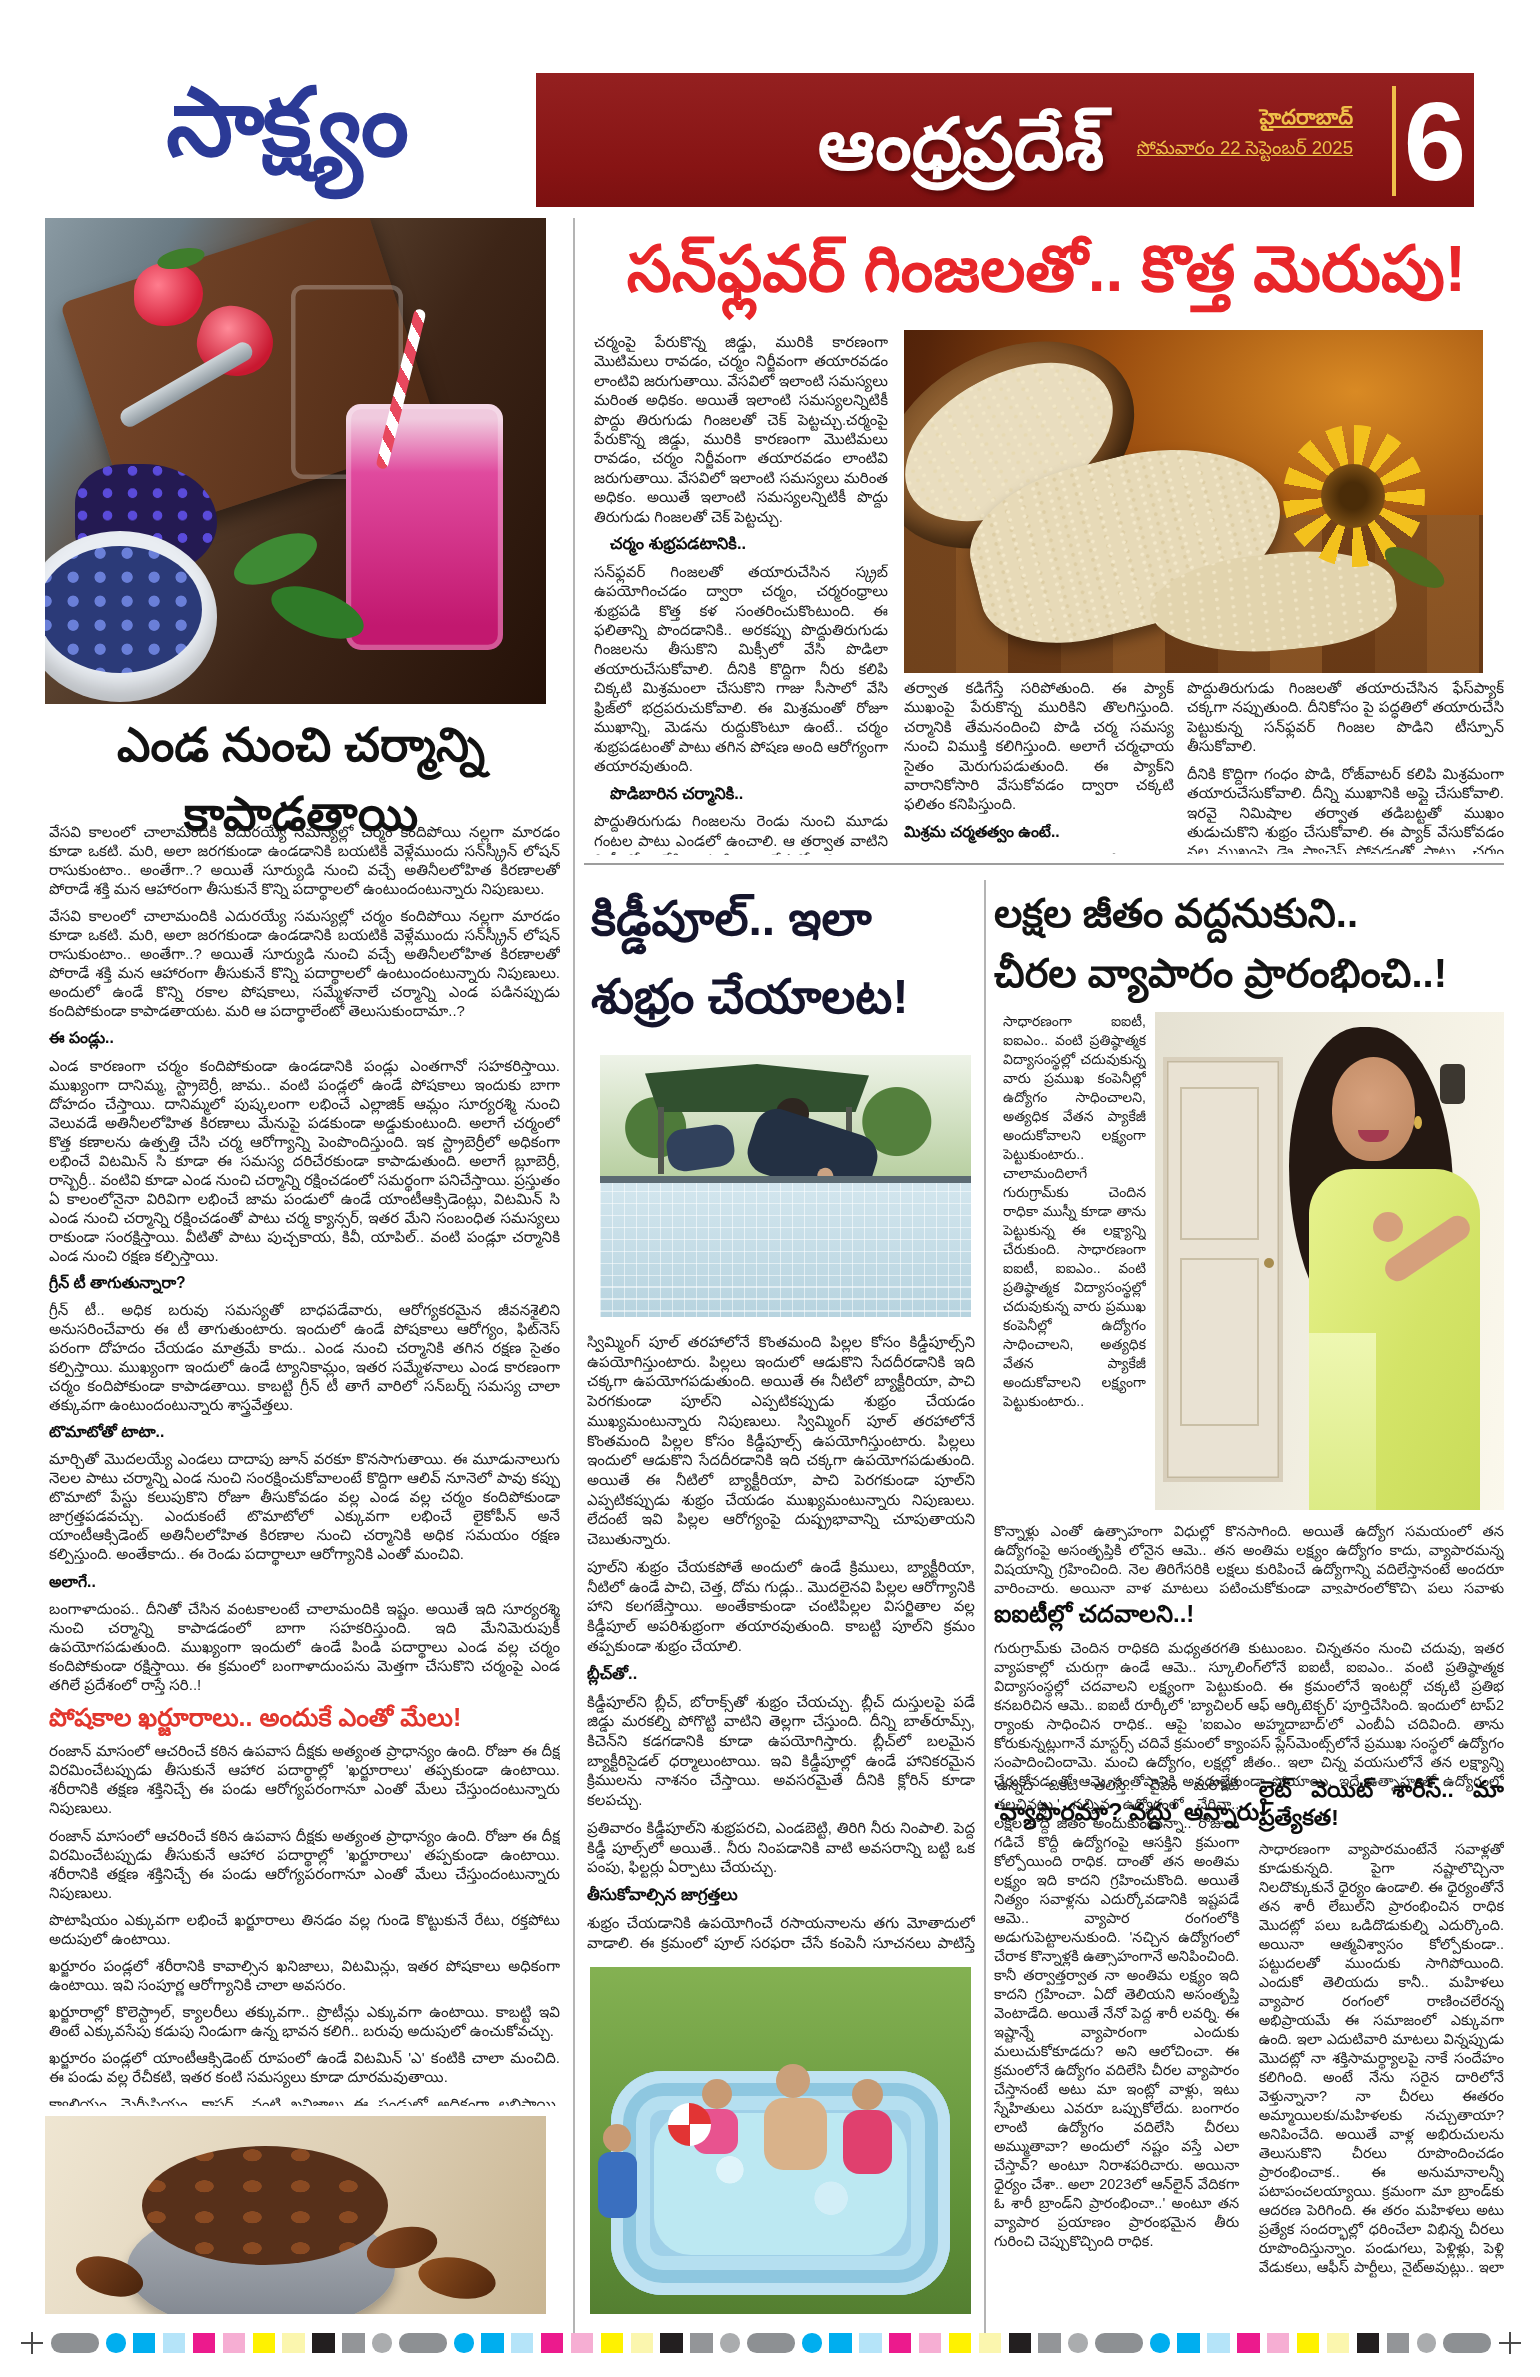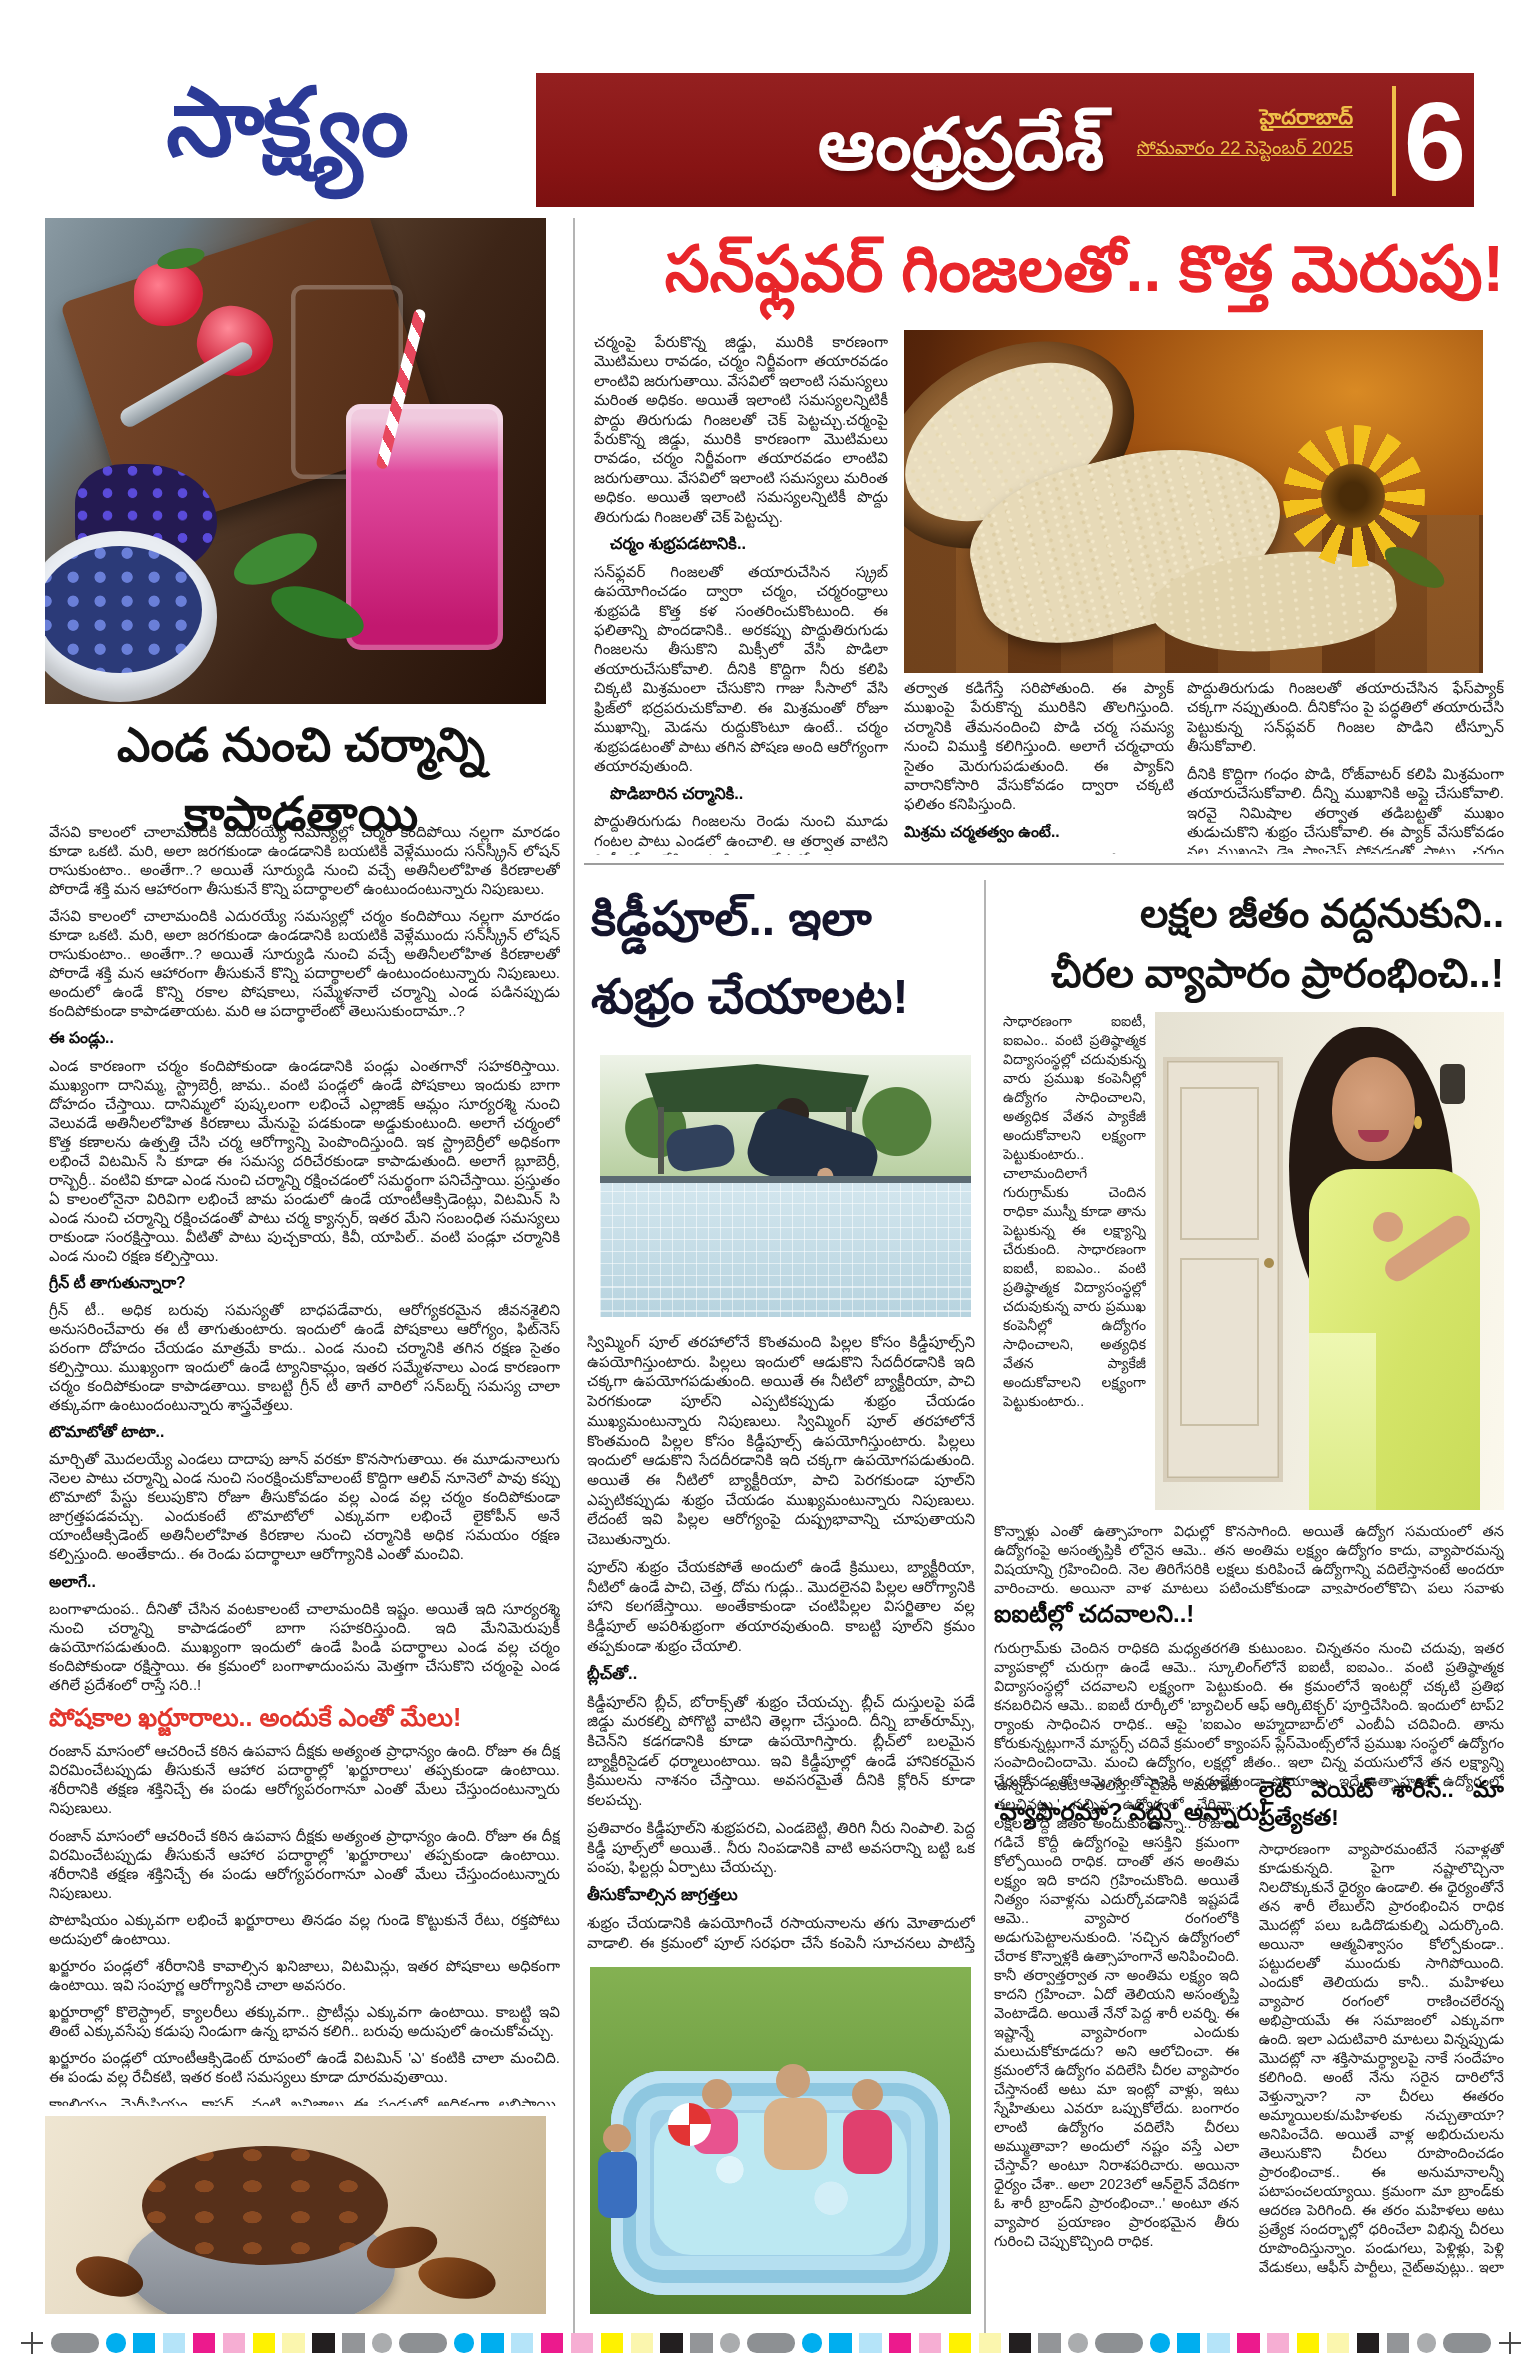--- a/index.html
+++ b/index.html
@@ -13,27 +13,27 @@
   .banner{left:536px;top:73px;width:938px;height:134px;background:linear-gradient(#942020,#871414 70%,#7c1010);}
   .banner-title{position:absolute;left:30px;top:0;width:790px;height:134px;line-height:142px;text-align:center;
             color:#ffffff;font-size:72px;font-weight:800;text-shadow:3px 3.7px 5.2px rgba(50,0,0,.55);white-space:nowrap;}
   .dateline{position:absolute;right:121px;top:31px;text-align:right;color:#f0c04a;line-height:1.25;text-decoration:underline;}
   .dateline .d1{font-size:21px;font-weight:bold;}
   .dateline .d2{font-size:18.6px;margin-top:6px;}
   .gold-rule{position:absolute;right:78px;top:13.4px;width:3.7px;height:110px;background:#f0c04a;}
   .pagenum{position:absolute;right:1.5px;top:1.5px;width:75px;height:131px;line-height:134px;text-align:center;
             color:#ffffff;font-size:112px;font-weight:800;}
   
-  .main-headline{left:589px;top:222px;width:915px;height:95px;text-align:right;color:#e8262a;
+  .main-headline{left:589px;top:222px;width:915px;height:95px;text-align:center;color:#e8262a;
             font-size:64px;font-weight:800;line-height:95px;white-space:nowrap;}
   .skin-headline{left:49px;top:710px;width:504px;text-align:center;color:#121212;font-size:47px;
             font-weight:800;line-height:69px;}
   .kiddie-headline{left:591px;top:880px;width:385px;text-align:left;color:#15152c;font-size:48px;
             font-weight:800;line-height:78px;}
-  .saree-headline{left:994px;top:883px;width:510px;text-align:right;color:#141414;font-size:40px;
+  .saree-headline{left:994px;top:883px;width:510px;text-align:left;color:#141414;font-size:40px;
             font-weight:800;line-height:60px;}
   
   .body-text{position:absolute;text-align:justify;color:#1c1c1c;overflow:hidden;}
   .body-text p{margin:0 0 8.2px;}
   .sub-h{font-weight:bold;color:#0e0e0e;margin:4.5px 0 6.7px;}
   .red-sub{color:#e2372e;font-weight:800;font-size:25px;line-height:1.25;margin:12px 0 12px;}
   .skin-body{left:49px;top:822px;width:511px;height:1284px;font-size:15px;line-height:19px;}
   .skin-body .sub-h{font-size:15.7px;}
   .sun-col1{left:594px;top:332px;width:294px;height:523px;font-size:15px;line-height:19.4px;}
   .sun-col1 .sub-h{font-size:16.4px;margin-left:16px;}

